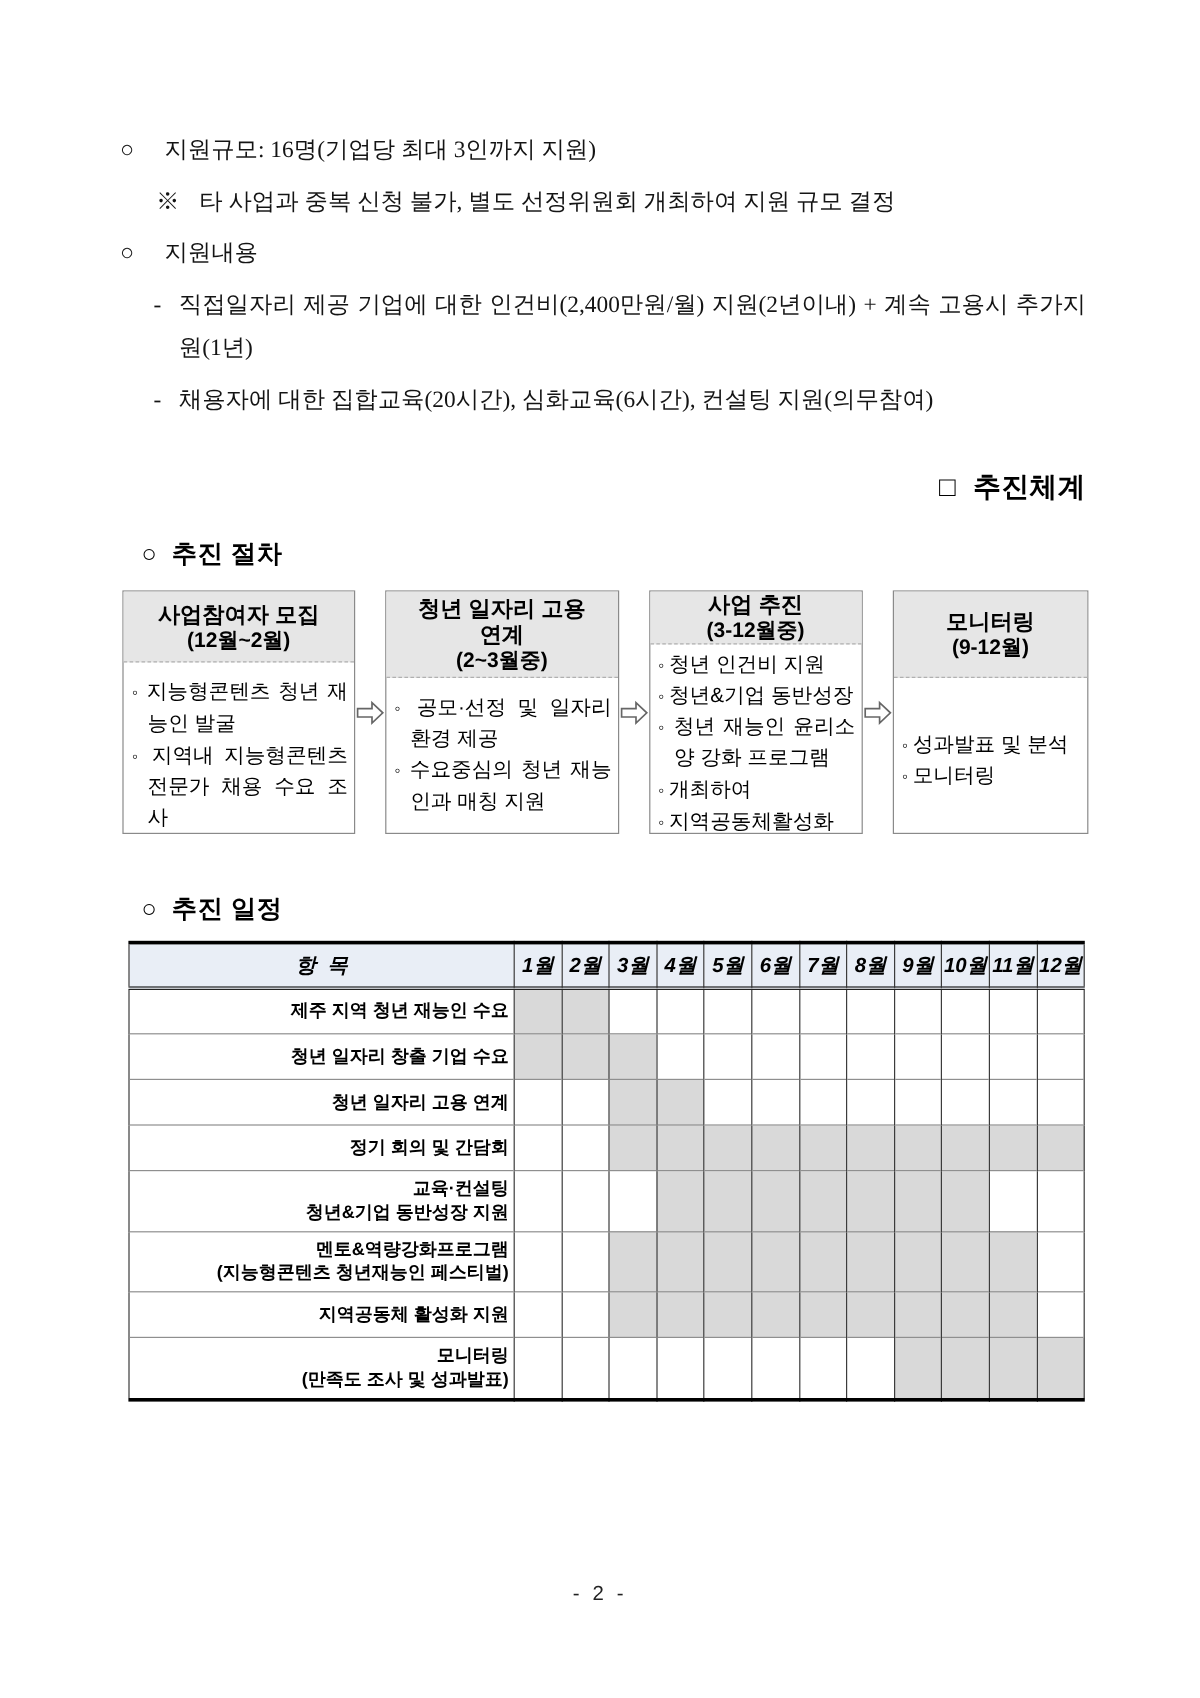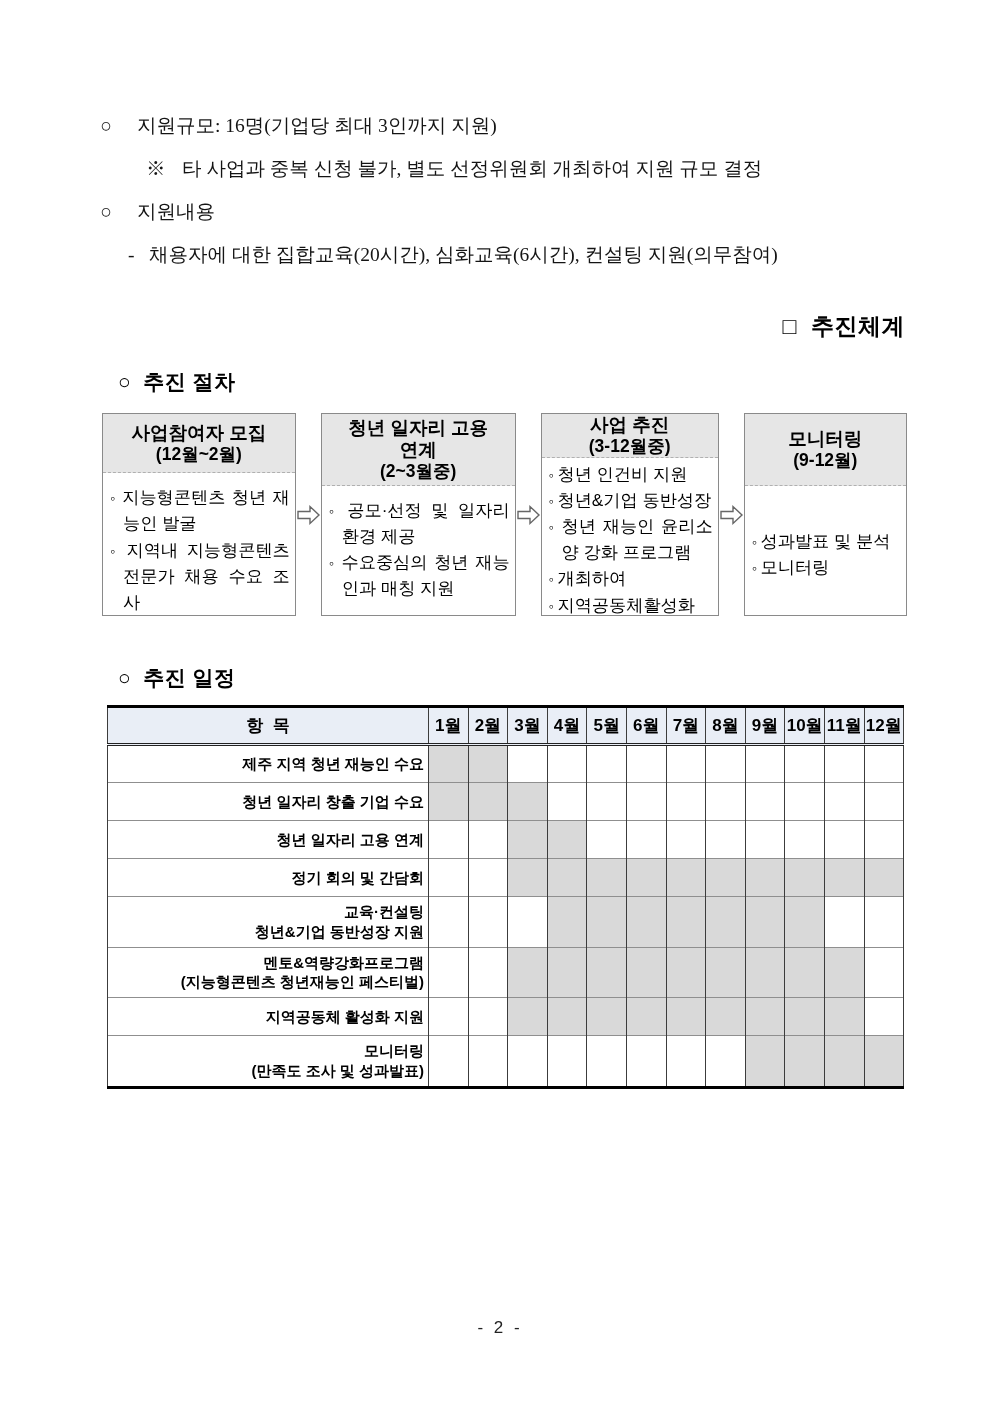--- a/index.html
+++ b/index.html
@@ -19,21 +19,21 @@
   .intro { width:805px; }
   .intro-line {
     font-size:19.5px; line-height:36px;
     text-align:justify;
     margin-bottom:7px;
     color:#141414;
   }
   .intro-line .marker { display:inline-block; }
   .lvl-circle { padding-left:37px; text-indent:-37px; }
   .lvl-circle .marker { width:37px; text-indent:0; }
-  .lvl-note { margin-left:46px; padding-left:36px; text-indent:-36px; }
+  .lvl-note { margin-left:30px; padding-left:36px; text-indent:-36px; }
   .lvl-note .marker { width:36px; text-indent:0; }
   .lvl-dash { margin-left:28px; padding-left:21px; text-indent:-21px; }
   .lvl-dash .marker { width:21px; text-indent:0; }
 
   
   .sec-title {
     margin-top:38px;
     font-family:"Liberation Sans","DejaVu Sans",sans-serif;
     font-weight:700; font-size:23px; color:#000;
     letter-spacing:0.5px;
@@ -94,21 +94,21 @@
     border-collapse:collapse; table-layout:fixed;
     width:797px;
     font-family:"Liberation Sans","DejaVu Sans",sans-serif;
     border-top:3px solid #000;
     border-bottom:3px solid #000;
   }
   .gantt col.c-label { width:321px; }
   .gantt col.c-month { width:39.6px; }
   .gantt th, .gantt td { border-left:1px solid #3c3c3c; border-right:1px solid #3c3c3c; }
   .gantt tr { border-bottom:1px solid #8f8f8f; }
-  .gantt thead tr { border-bottom:3px double #222; }
+  .gantt thead tr { border-bottom:3px double #222;font-style:italic; }
   .gantt th {
     background:#e9eef6; height:38px;
     font-weight:700; font-size:17px; color:#000;
     text-align:center; vertical-align:middle;
     white-space:pre; padding:0 1px;
   }
   .gantt td.rowlabel {
     font-size:15px; color:#000; font-weight:700;
     text-align:right; vertical-align:middle;
     white-space:pre-line; line-height:1.32;
@@ -127,20 +127,21 @@
 </style>
 </head>
 <body>
 
 <div class="page">
 
   <div class="intro">
     <div class="intro-line lvl-circle"><span class="marker">○</span><span>지원규모: 16명(기업당 최대 3인까지 지원)</span></div>
     <div class="intro-line lvl-note"><span class="marker">※</span><span>타 사업과 중복 신청 불가, 별도 선정위원회 개최하여 지원 규모 결정</span></div>
     <div class="intro-line lvl-circle"><span class="marker">○</span><span>지원내용</span></div>
+    <div class="intro-line lvl-dash"><span class="marker">-</span><span>직접일자리 제공 기업에 대한 인건비(2,400만원/월) 지원(2년이내) + 계속 고용시 추가지원(1년)</span></div>
     <div class="intro-line lvl-dash"><span class="marker">-</span><span>채용자에 대한 집합교육(20시간), 심화교육(6시간), 컨설팅 지원(의무참여)</span></div>
   </div>
 
   <div class="sec-title"><span class="marker">□</span><span>추진체계</span></div>
 
   <div class="sub-title"><span class="marker">○</span><span>추진 절차</span></div>
 
   <div class="flow">
     <div class="flow-box b0">
       <div class="flow-head">

